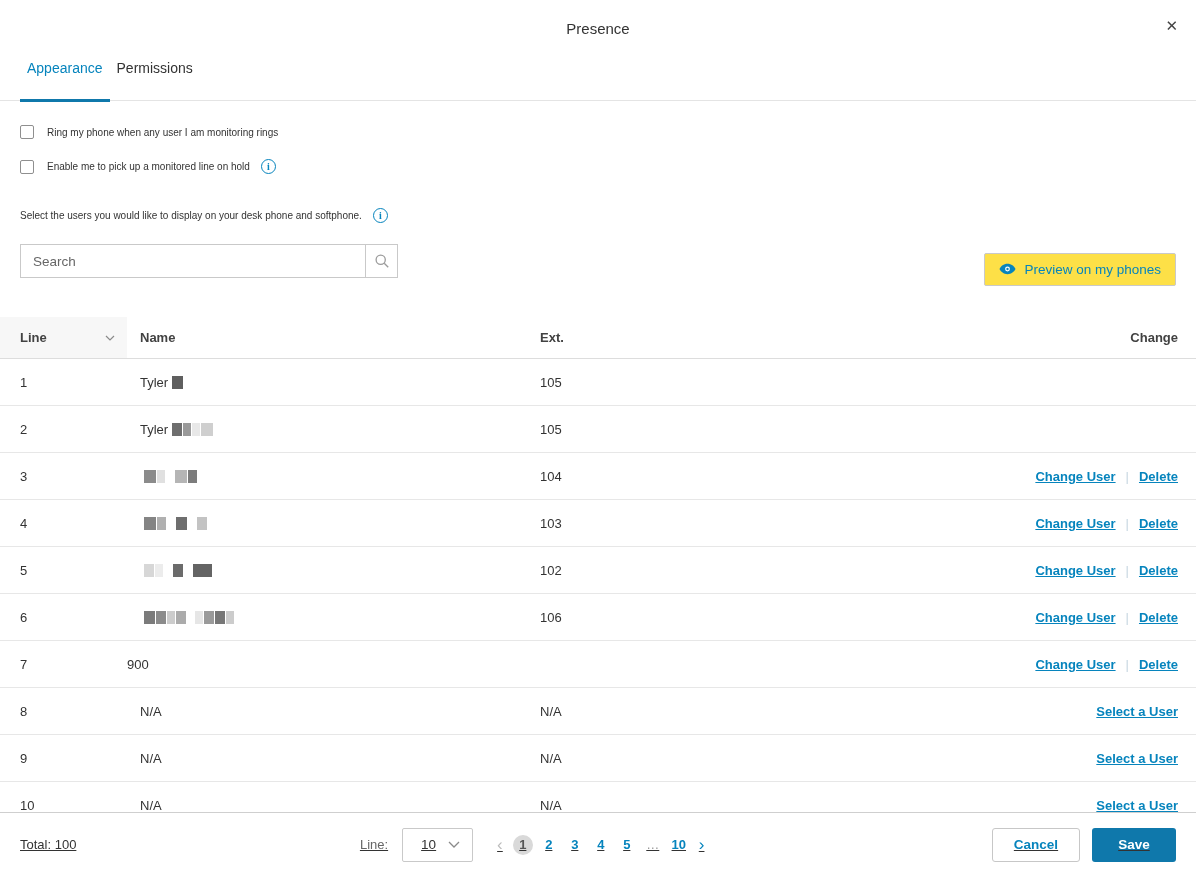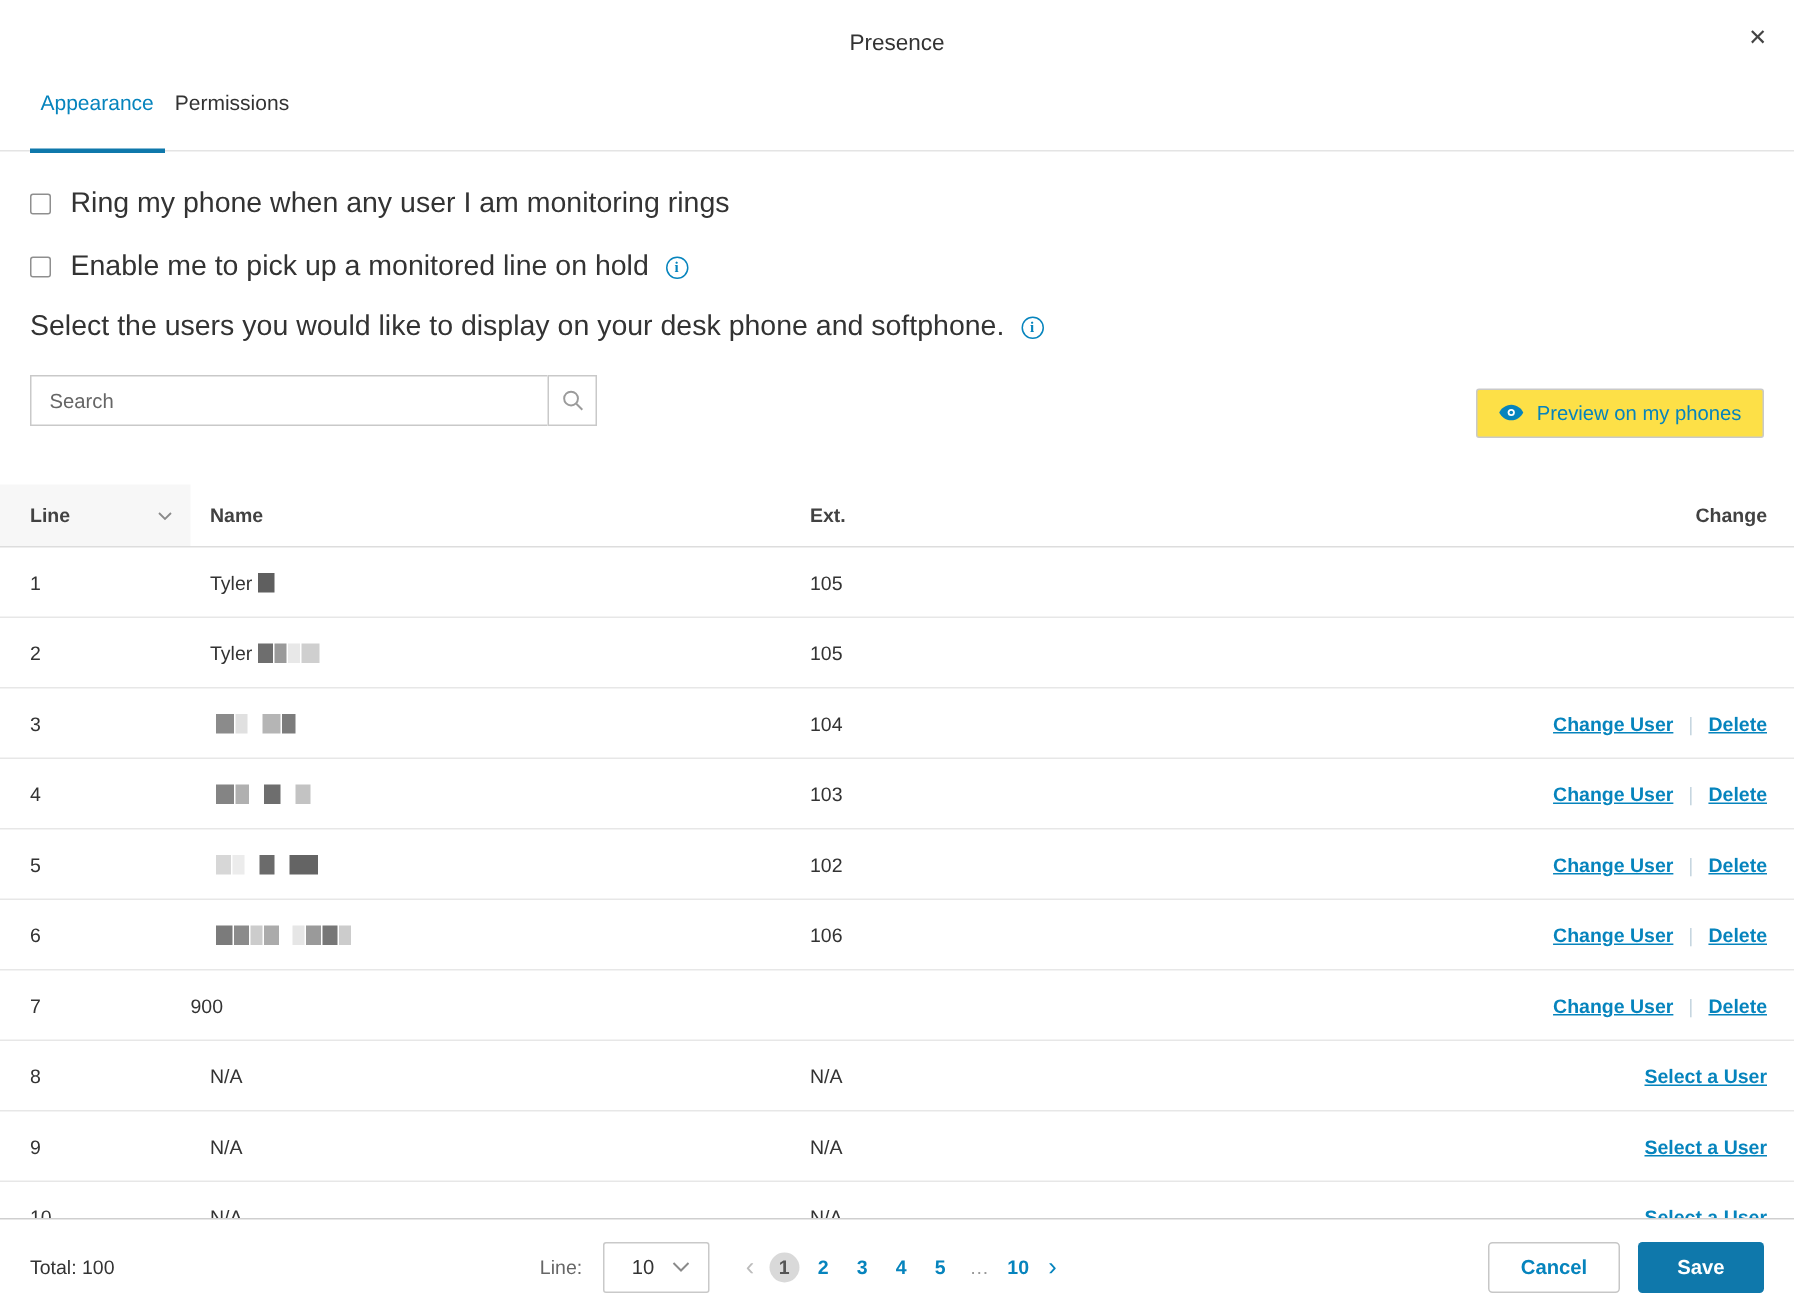--- a/index.html
+++ b/index.html
@@ -33,21 +33,21 @@
   }
   .tab.active { color: #0684bd; border-bottom-color: #0f78ab; }
 
   
   .options { padding: 24px 20px 0 20px; }
   .opt-row { display: flex; align-items: center; margin-bottom: 20px; }
   .checkbox {
     width: 14px; height: 14px; border: 1px solid #8f8f8f; border-radius: 2px;
     background: #fff; margin-right: 13px; cursor: pointer; flex: 0 0 auto;
   }
-  .opt-label { font-size: 19px; color: #333; }
+  .opt-label { font-size: 10px; color: #333; }
   .info-icon {
     display: inline-flex; align-items: center; justify-content: center;
     width: 15px; height: 15px; border: 1px solid #0684bd; border-radius: 50%;
     color: #0684bd; font-size: 10px; font-family: "Liberation Serif", serif;
     font-weight: bold; margin-left: 11px; cursor: pointer; flex: 0 0 auto;
   }
   .select-users-row { display: flex; align-items: center; margin-bottom: 21px; }
 
   
   .search-row { display: flex; justify-content: space-between; align-items: center; padding: 0 20px; }
@@ -80,21 +80,21 @@
   .sort-icon { display: inline-flex; color: #8a8a8a; }
   .redaction { display: inline-flex; align-items: center; gap: 1px; margin-left: 4px; height: 13px; }
   .redact { display: inline-block; height: 13px; }
   .action-link { color: #0684bd; font-weight: bold; text-decoration: underline; cursor: pointer; }
   .sep { color: #c6d6e0; margin: 0 10px; font-weight: normal; }
 
   
   .dlg-footer {
     position: absolute; left: 0; right: 0; bottom: 0; height: 64px;
     border-top: 1px solid #cfcfcf; background: #fff;
-    display: flex; align-items: center; padding: 0 20px;
+    display: flex; align-items: center; padding: 0 20px; text-decoration: underline;
   }
   .total { color: #333; }
   .footer-center { display: flex; align-items: center; margin: 0 auto; }
   .show-label { color: #666; margin-right: 14px; }
   .page-size-select {
     width: 71px; height: 34px; border: 1px solid #c9c9c9; border-radius: 2px;
     display: flex; align-items: center; justify-content: space-between;
     padding: 0 12px 0 18px; cursor: pointer; background: #fff;
   }
   .page-size-value { color: #333; font-size: 13.5px; }
@@ -131,21 +131,21 @@
 <div class="tabs">
   <div class="tab active">Appearance</div>
   <div class="tab">Permissions</div>
 </div>
 
 <div class="options">
   <div class="opt-row">
     <span class="checkbox"></span>
     <span class="opt-label">Ring my phone when any user I am monitoring rings</span>
   </div>
-  <div class="opt-row" style="margin-bottom:18px;">
+  <div class="opt-row" style="margin-bottom:34px;">
     <span class="checkbox"></span>
     <span class="opt-label">Enable me to pick up a monitored line on hold</span>
     <span class="info-icon">i</span>
   </div>
   <div class="select-users-row">
     <span class="opt-label">Select the users you would like to display on your desk phone and softphone.</span>
     <span class="info-icon">i</span>
   </div>
 </div>
 

